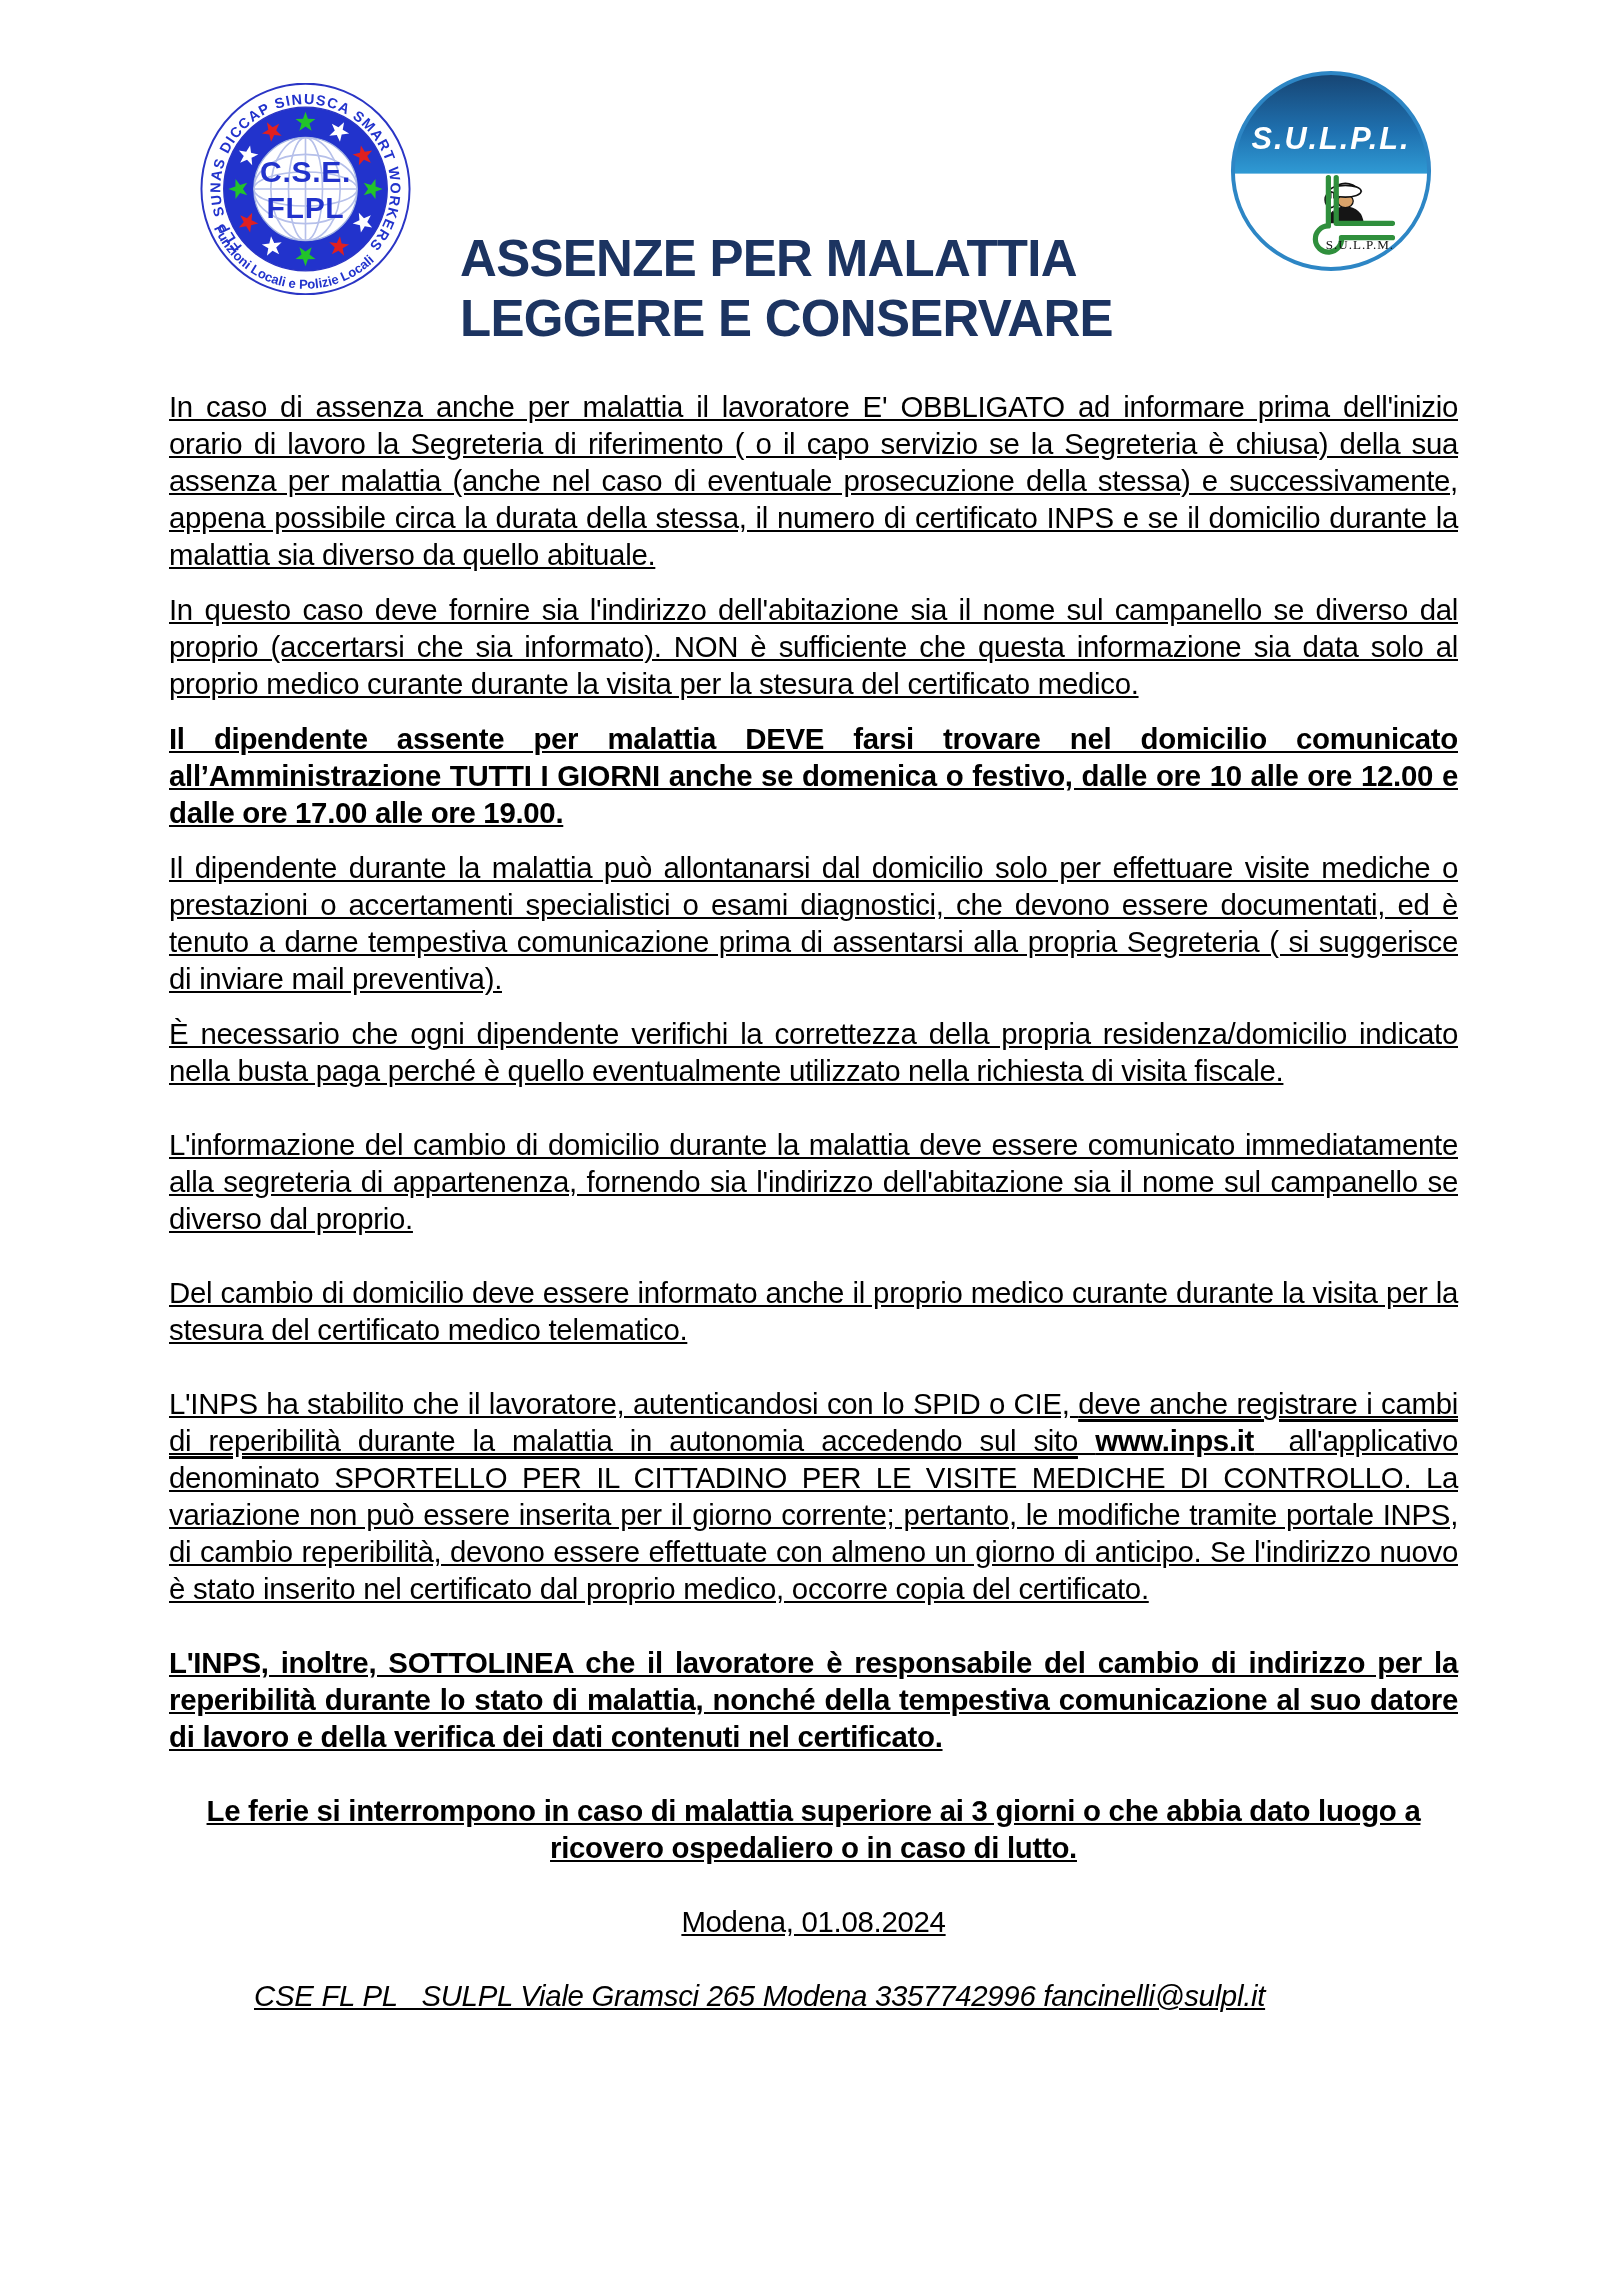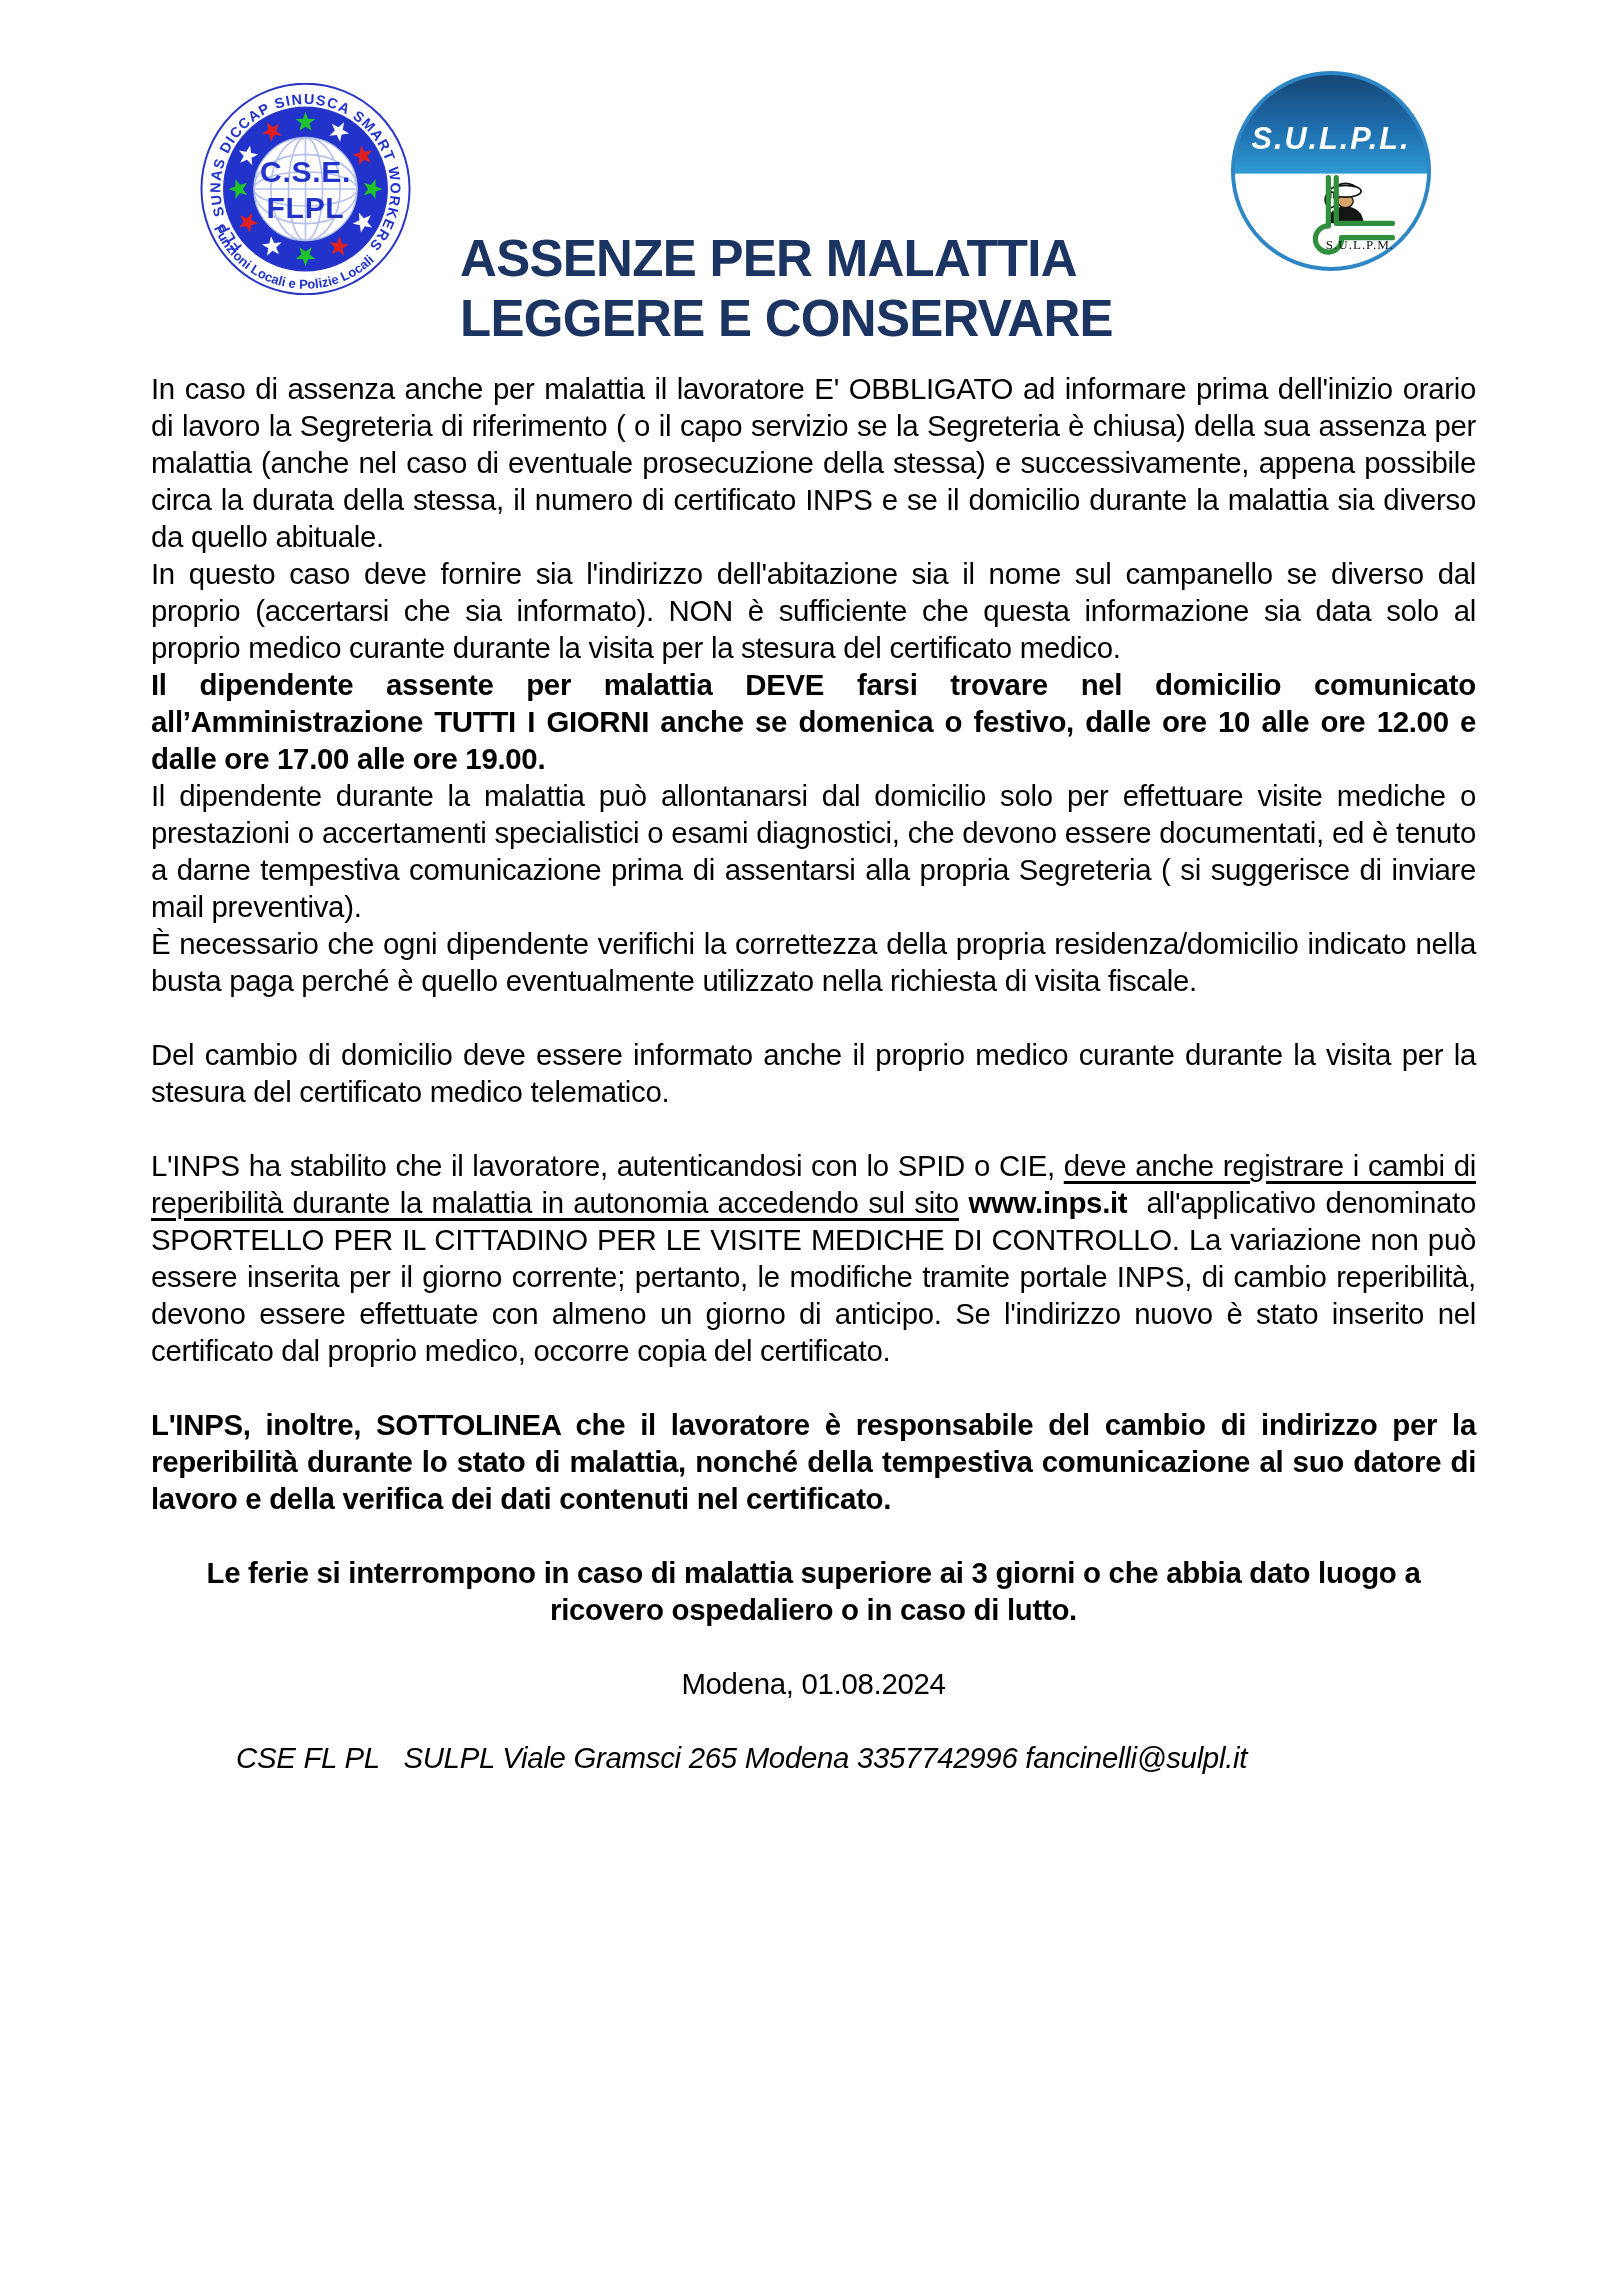--- a/index.html
+++ b/index.html
@@ -18,21 +18,21 @@
     position:absolute;left:460px;top:229px;width:720px;
     text-align:left;font-weight:bold;
     font-size:51px;line-height:60px;letter-spacing:-0.7px;
     white-space:nowrap;
   }
   
   .body-text{
     position:absolute;left:151px;top:370px;width:1325px;
     font-size:29.4px;line-height:37px;letter-spacing:-0.3px;
   }
-  .para{margin:0;text-align:justify;}
+  .para{margin:18px;text-align:justify;text-decoration:underline;}
   .para.left{text-align:center;}
   .para.center{text-align:left;text-indent:85px;}
   .para.gap{margin-top:37px;}
   .para.bold{font-weight:bold;}
   .para.italic{font-style:italic;}
   .b{font-weight:bold;}
   .u{text-decoration:underline;text-decoration-thickness:2.6px;text-underline-offset:4.6px;}
   svg text{font-family:"Liberation Sans", sans-serif;}
   .serif-text{font-family:"Liberation Serif", serif;}
 </style>
@@ -134,20 +134,21 @@
 
     <text x="148" y="276" class="serif-text" font-size="20" letter-spacing="1.5" fill="#111">S.U.L.P.M.</text>
   </svg>
 
   <main class="body-text">
       <p class="para justify"><span>In caso di assenza anche per malattia il lavoratore E' OBBLIGATO ad informare prima dell'inizio orario di lavoro la Segreteria di riferimento ( o il capo servizio se la Segreteria è chiusa) della sua assenza per malattia (anche nel caso di eventuale prosecuzione della stessa) e successivamente, appena possibile circa la durata della stessa, il numero di certificato INPS e se il domicilio durante la malattia sia diverso da quello abituale.</span></p>
       <p class="para justify"><span>In questo caso deve fornire sia l'indirizzo dell'abitazione sia il nome sul campanello se diverso dal proprio (accertarsi che sia informato). NON è sufficiente che questa informazione sia data solo al proprio medico curante durante la visita per la stesura del certificato medico.</span></p>
       <p class="para justify bold"><span>Il dipendente assente per malattia DEVE farsi trovare nel domicilio comunicato all’Amministrazione TUTTI I GIORNI anche se domenica o festivo, dalle ore 10 alle ore 12.00 e dalle ore 17.00 alle ore 19.00.</span></p>
       <p class="para justify"><span>Il dipendente durante la malattia può allontanarsi dal domicilio solo per effettuare visite mediche o prestazioni o accertamenti specialistici o esami diagnostici, che devono essere documentati, ed è tenuto a darne tempestiva comunicazione prima di assentarsi alla propria Segreteria ( si suggerisce di inviare mail preventiva).</span></p>
       <p class="para justify"><span>È necessario che ogni dipendente verifichi la correttezza della propria residenza/domicilio indicato nella busta paga perché è quello eventualmente utilizzato nella richiesta di visita fiscale.</span></p>
+      <p class="para justify gap"><span>L'informazione del cambio di domicilio durante la malattia deve essere comunicato immediatamente alla segreteria di appartenenza, fornendo sia l'indirizzo dell'abitazione sia il nome sul campanello se diverso dal proprio.</span></p>
       <p class="para justify gap"><span>Del cambio di domicilio deve essere informato anche il proprio medico curante durante la visita per la stesura del certificato medico telematico.</span></p>
       <p class="para justify gap"><span>L'INPS ha stabilito che il lavoratore, autenticandosi con lo SPID o CIE, </span><span class="u">deve anche registrare i cambi di reperibilità durante la malattia in autonomia accedendo sul sito</span><span> </span><span class="b">www.inps.it</span><span>&nbsp; all'applicativo denominato SPORTELLO PER IL CITTADINO PER LE VISITE MEDICHE DI CONTROLLO. La variazione non può essere inserita per il giorno corrente; pertanto, le modifiche tramite portale INPS, di cambio reperibilità, devono essere effettuate con almeno un giorno di anticipo. Se l'indirizzo nuovo è stato inserito nel certificato dal proprio medico, occorre copia del certificato.</span></p>
       <p class="para justify gap bold"><span>L'INPS, inoltre, SOTTOLINEA che il lavoratore è responsabile del cambio di indirizzo per la reperibilità durante lo stato di malattia, nonché della tempestiva comunicazione al suo datore di lavoro e della verifica dei dati contenuti nel certificato.</span></p>
       <p class="para left gap bold"><span>Le ferie si interrompono in caso di malattia superiore ai 3 giorni o che abbia dato luogo a ricovero ospedaliero o in caso di lutto.</span></p>
       <p class="para left gap"><span>Modena, 01.08.2024</span></p>
       <p class="para center gap italic"><span>CSE FL PL&nbsp;&nbsp; SULPL Viale Gramsci 265 Modena 3357742996 fancinelli@sulpl.it</span></p>
     </main>
 
 </div>
 

